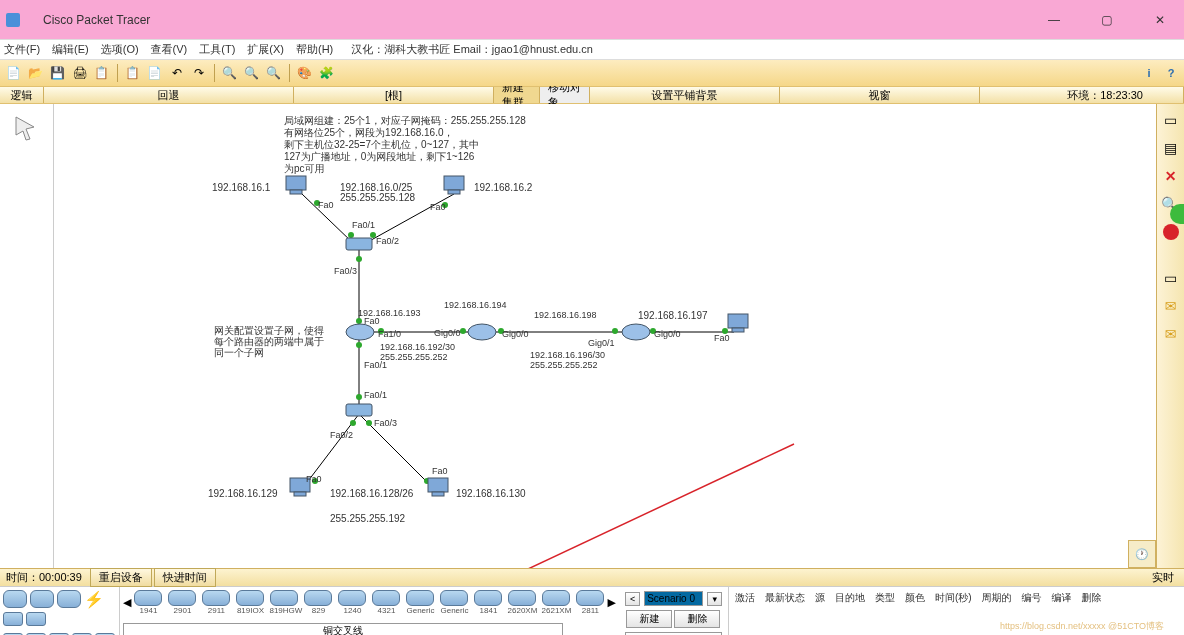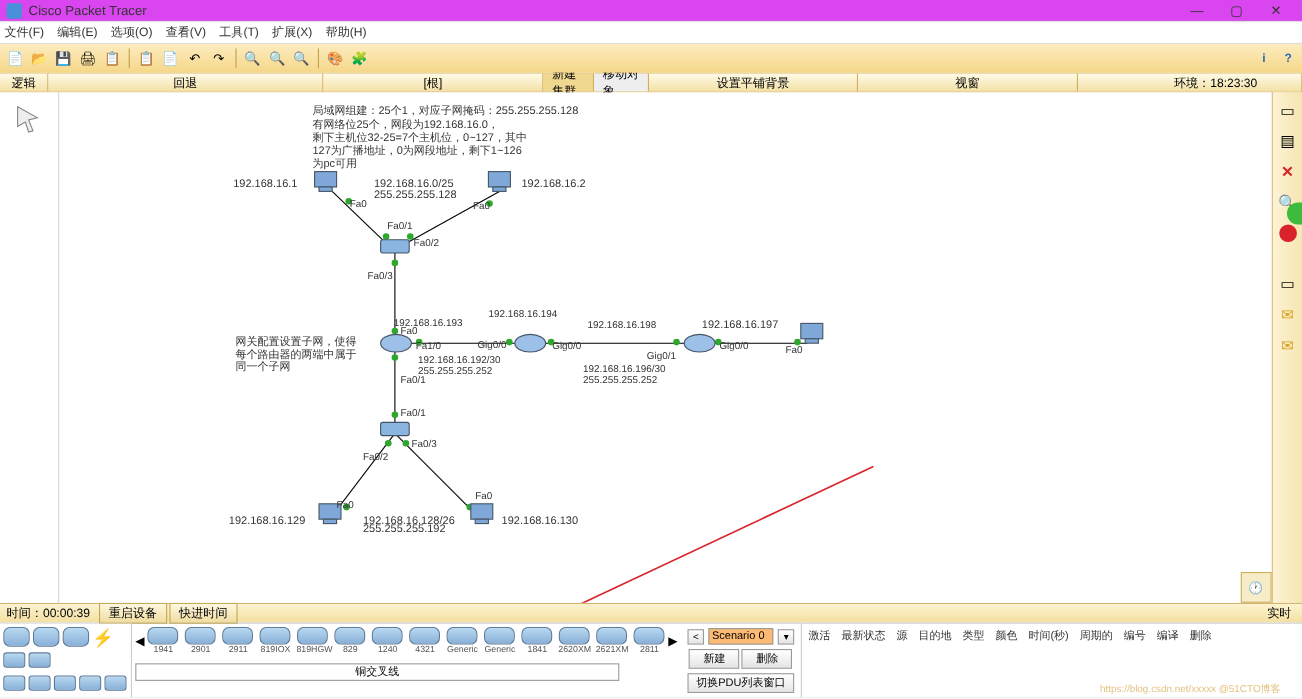--- a/index.html
+++ b/index.html
@@ -1,18 +1,18 @@
 <!DOCTYPE html>
 <html><head>
   <meta charset="utf-8">
   <style>
     * { margin: 0; padding: 0; box-sizing: border-box; font-family: "Microsoft YaHei", Arial, sans-serif; }
     body { width: 1184px; height: 635px; background: #f0f0f0; font-size: 11px; overflow: hidden; position: relative; }
     
-    .titlebar { height: 20px; background: #d946ef; display: flex; align-items: center; padding: 0 6px; border-bottom: 1px solid #ddd; }
+    .titlebar { height: 40px; background: #f9a8d4; display: flex; align-items: center; padding: 0 6px; border-bottom: 1px solid #ddd; gap: 17px; }
     .titlebar .icon-pt { width: 14px; height: 14px; background: #4a90d9; margin-right: 6px; border-radius: 2px; }
     .titlebar .title { flex: 1; font-size: 12px; color: #333; }
     .titlebar .winbtn { width: 36px; height: 20px; display: flex; align-items: center; justify-content: center; font-size: 12px; color: #333; }
     
     .menubar { height: 20px; background: #fff; display: flex; align-items: center; padding: 0 4px; font-size: 11px; color: #333; border-bottom: 1px solid #ddd; }
     .menubar span { margin-right: 12px; }
     .menuinfo { margin-left: 6px; }
     
     .toolbar { height: 26px; background: linear-gradient(#fdecc0, #f5d788); display: flex; align-items: center; padding: 0 4px; gap: 2px; position: relative; }
     .toolbar .tbtn { width: 20px; height: 20px; display: flex; align-items: center; justify-content: center; font-size: 12px; border-radius: 2px; }
@@ -55,21 +55,21 @@
     .devlist { flex: 0 0 460px; padding: 3px; }
     .devrow { display: flex; gap: 4px; align-items: flex-start; }
     .devmodel { width: 30px; text-align: center; }
     .devmodel .chip { width: 28px; height: 16px; background: linear-gradient(#b8d8f0, #88b0d8); border: 1px solid #5a7a9a; border-radius: 6px; margin: 0 auto; }
     .devmodel .lbl { font-size: 8px; color: #555; }
     .devname-box { margin-top: 8px; height: 16px; border: 1px solid #999; display: flex; align-items: center; justify-content: center; font-size: 10px; width: 440px; }
     
     .scenariobox { padding: 4px 6px; border-right: 1px solid #ccc; display: flex; flex-direction: column; gap: 4px; width: 110px; }
     .scen-row { display: flex; gap: 4px; align-items: center; }
     .scen-btn { font-size: 9px; padding: 1px 4px; border: 1px solid #999; background: linear-gradient(#fff, #e4e4e4); }
-    .scen-sel { font-size: 10px; border: 1px solid #999; padding: 1px 2px; flex: 1; background: #fdba74; }
+    .scen-sel { font-size: 10px; border: 1px solid #999; padding: 1px 2px; flex: 1; background: #0369a1; }
     .scen-actions { display: flex; gap: 2px; justify-content: center; }
     .scen-a { font-size: 10px; padding: 1px 12px; border: 1px solid #999; background: linear-gradient(#fff, #e4e4e4); }
     .scen-toggle { font-size: 10px; padding: 1px 6px; border: 1px solid #999; background: linear-gradient(#fff, #e4e4e4); text-align: center; }
     
     .pdutable { flex: 1; padding: 4px 6px; font-size: 10px; color: #333; text-align: right; }
     .pdutable .hdr { display: flex; gap: 10px; }
     
     .watermark { position: absolute; right: 20px; bottom: 2px; font-size: 9px; color: #e4c080; }
     .bolt { color: #f5a623; font-size: 16px; }
     .redx { color: #d8232a; font-size: 16px; font-weight: bold; }
@@ -91,20 +91,21 @@
 </div>
 
 <div class="menubar">
   <span>文件(F)</span>
   <span>编辑(E)</span>
   <span>选项(O)</span>
   <span>查看(V)</span>
   <span>工具(T)</span>
   <span>扩展(X)</span>
   <span>帮助(H)</span>
+  <span class="menuinfo">汉化：湖科大教书匠  Email：jgao1@hnust.edu.cn</span>
 </div>
 
 <div class="toolbar">
   <div class="tbtn">📄</div>
   <div class="tbtn">📂</div>
   <div class="tbtn">💾</div>
   <div class="tbtn">🖨</div>
   <div class="tbtn">📋</div>
   <div class="sep"></div>
   <div class="tbtn">📋</div>
@@ -254,21 +255,21 @@
 
     <div class="canvas-text tiny" style="left:310px;top:256px">Fa0/1</div>
     <div class="canvas-text tiny" style="left:310px;top:286px">Fa0/1</div>
     <div class="canvas-text tiny" style="left:320px;top:314px">Fa0/3</div>
     <div class="canvas-text tiny" style="left:276px;top:326px">Fa0/2</div>
     <div class="canvas-text tiny" style="left:252px;top:370px">Fa0</div>
     <div class="canvas-text tiny" style="left:378px;top:362px">Fa0</div>
 
     <div class="canvas-text" style="left:154px;top:384px">192.168.16.129</div>
     <div class="canvas-text" style="left:276px;top:384px">192.168.16.128/26</div>
-    <div class="canvas-text" style="left:276px;top:392px">255.255.255.192</div>
+    <div class="canvas-text" style="left:276px;top:409px">255.255.255.192</div>
     <div class="canvas-text" style="left:402px;top:384px">192.168.16.130</div>
 
   </div>
 
   <div class="rightpanel">
     <div class="rtool">▭</div>
     <div class="rtool">▤</div>
     <div class="rtool redx">✕</div>
     <div class="rtool mag">🔍</div>
     <div class="rtool">

